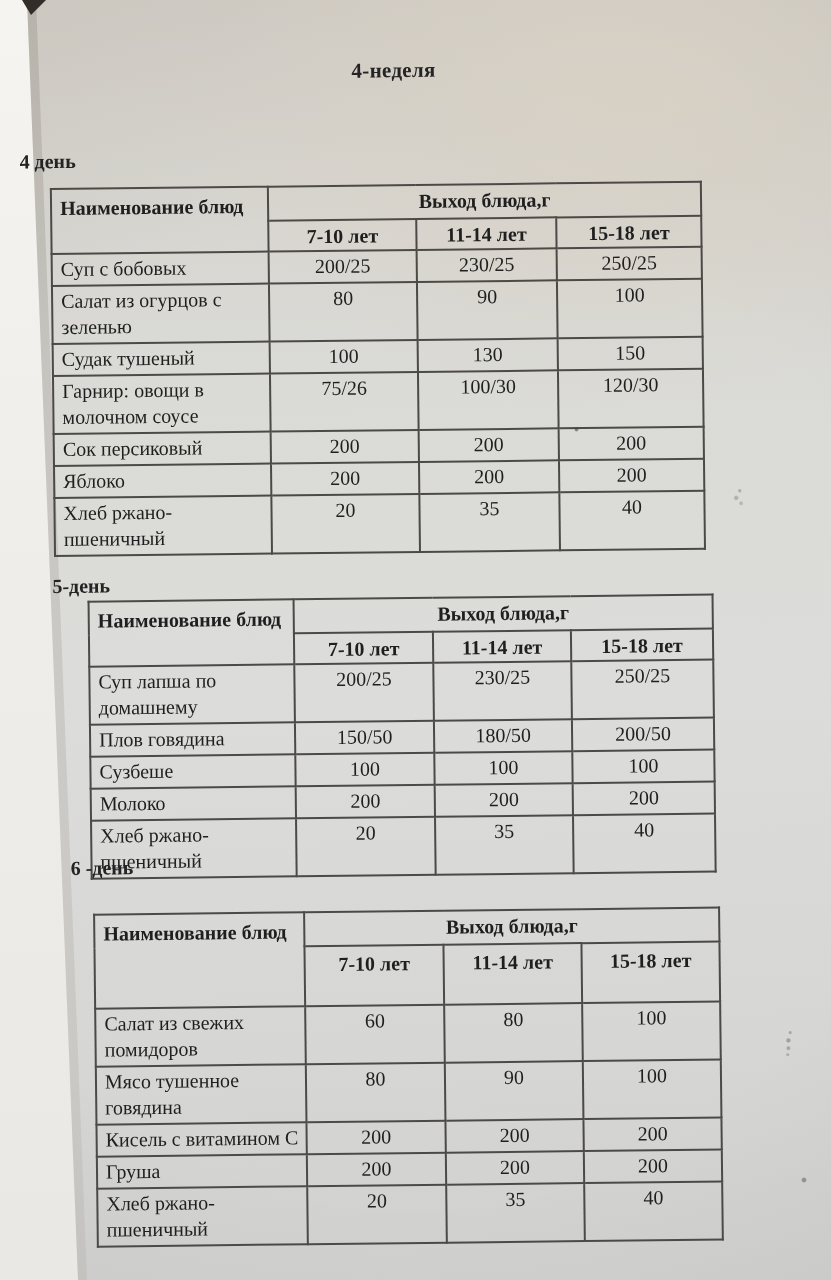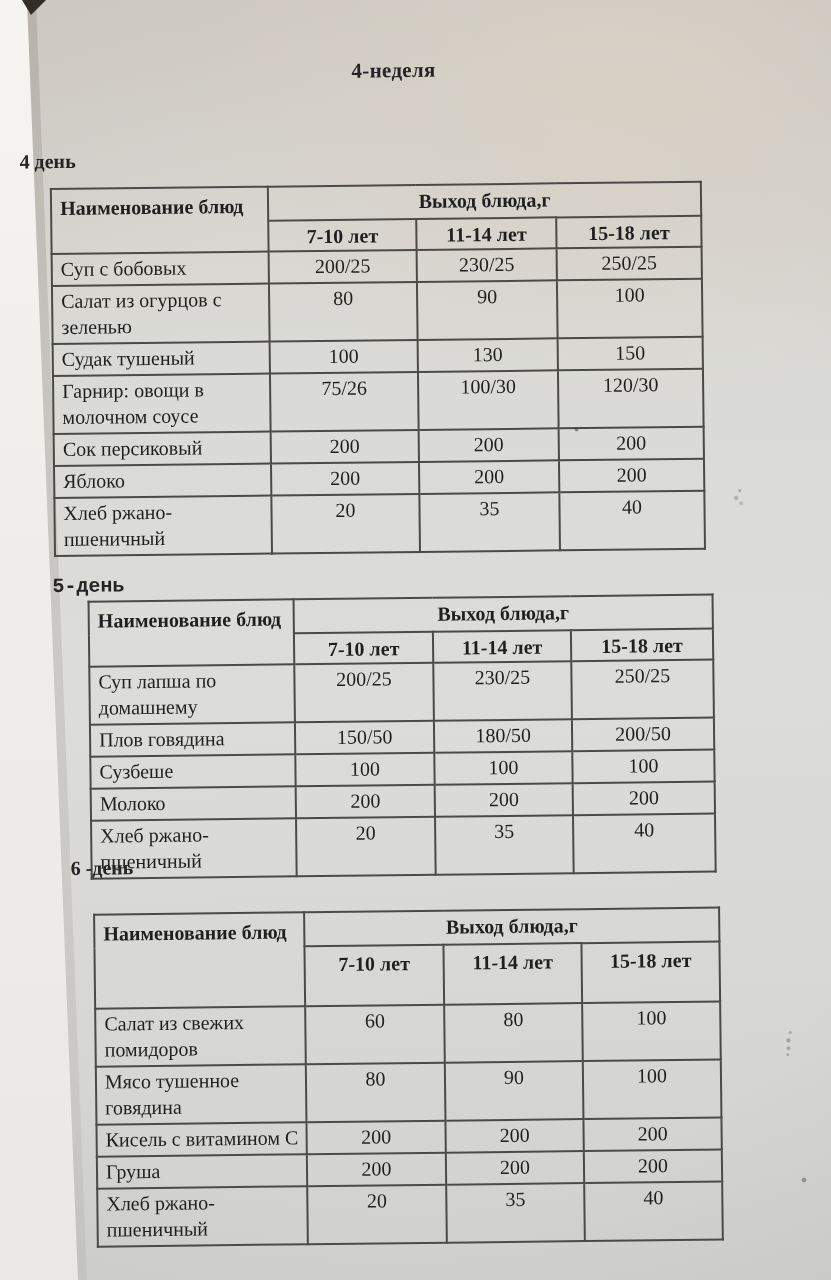--- a/index.html
+++ b/index.html
@@ -88,21 +88,21 @@
     color: #242424;
   }
   .day-label {
     position: absolute;
     font-size: 20px;
     font-weight: bold;
     color: #242424;
     text-align: center;
   }
   #day4-label { left: 25px; top: 146px; }
-  #day5-label { left: 53px; top: 571px; font-family: Liberation Mono, monospace; }
+  #day5-label { left: 53px; top: 571px; }
   #day6-label { left: 68px; top: 853px; }
 
   table.menu {
     position: absolute;
     border-collapse: collapse;
     table-layout: fixed;
     background: transparent;
   }
   #table-day4 { left: 55px; top: 184px; width: 650px; }
   #table-day5 { left: 88px; top: 597px; width: 624px; }

